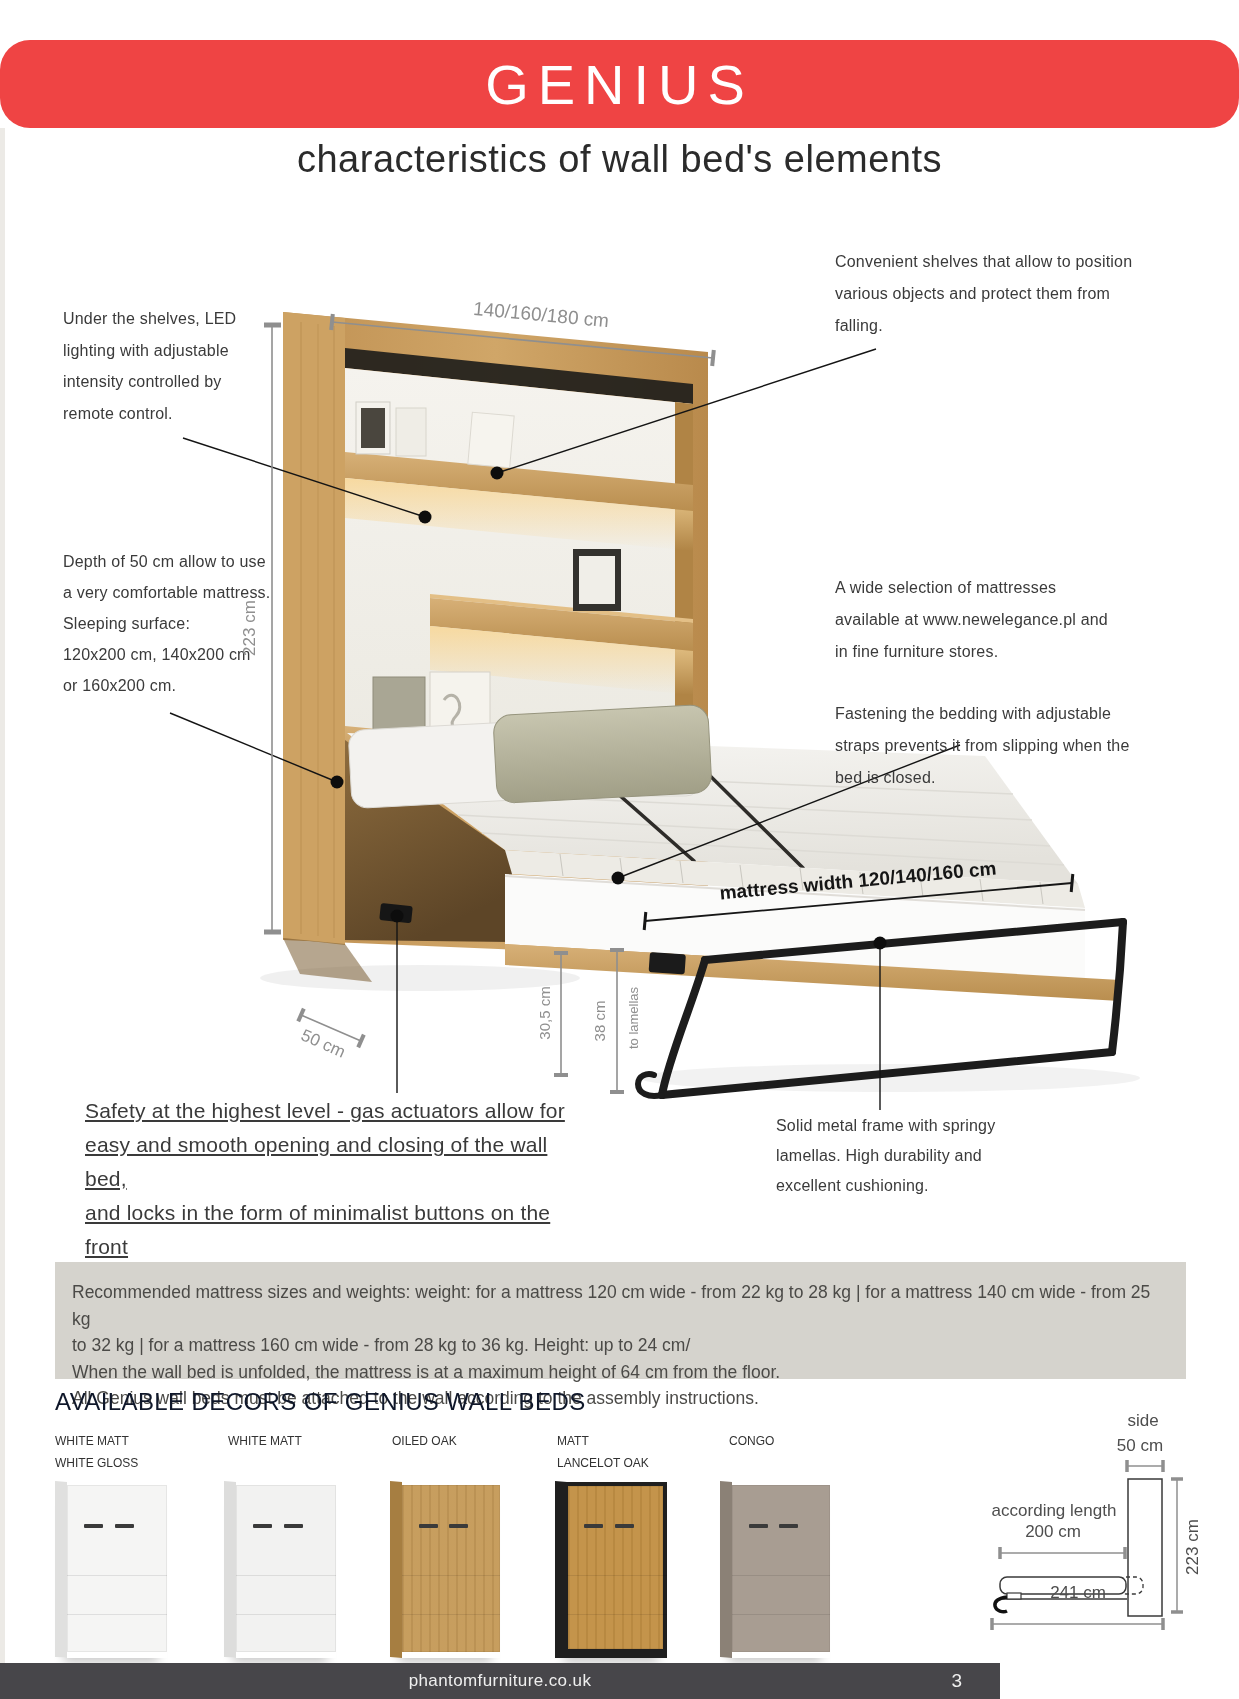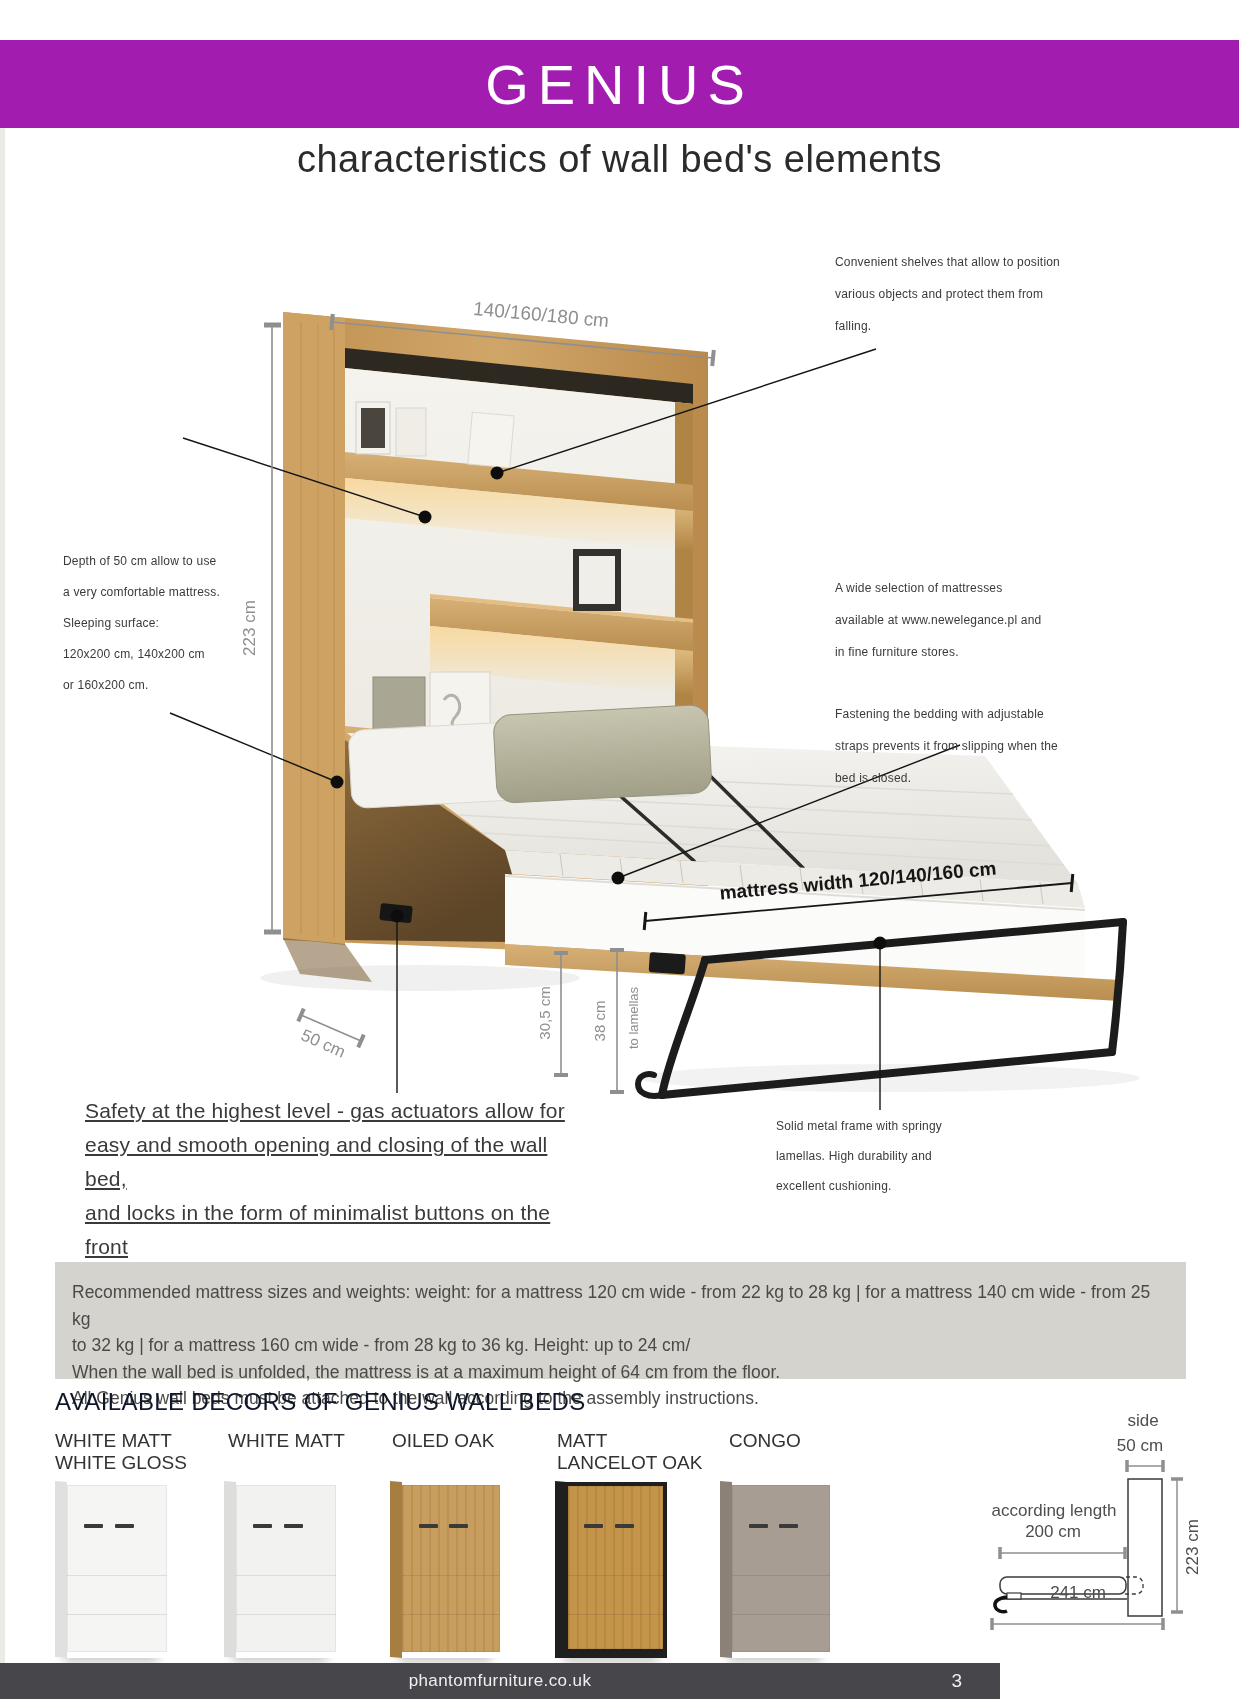--- a/index.html
+++ b/index.html
@@ -1,28 +1,28 @@
 <!DOCTYPE html>
 <html><head>
 <meta charset="utf-8">
 <style>
   html,body{margin:0;padding:0;background:#9b9b9b;}
   .page{position:relative;width:1239px;height:1699px;margin:0 auto;background:#ffffff;
         overflow:hidden;font-family:"Liberation Sans",sans-serif;color:#3b3b3b;}
   .abs{position:absolute;}
   .ml{white-space:pre-line;}
   
-  .banner{left:0;top:40px;width:1239px;height:88px;background:#a21caf;display:flex;
-          align-items:center;justify-content:center;}
+  .banner{left:0;top:40px;width:1239px;height:88px;background:#ef4444;display:flex;
+          align-items:center;justify-content:center;border-radius:30px;}
   .banner h1{margin:0;font-size:56px;font-weight:300;letter-spacing:9px;color:#ffffff;}
   .subtitle{left:0;top:138px;width:1239px;text-align:center;font-size:38px;font-weight:400;
             color:#2b2b2b;letter-spacing:0.5px;}
   .edge-strip{left:0;top:128px;width:5px;height:1535px;background:#eceae6;}
   
-  .co{font-size:12px;line-height:32px;letter-spacing:0.2px;color:#3a3a3a;}
+  .co{font-size:16px;line-height:32px;letter-spacing:0.2px;color:#3a3a3a;}
   .co-led{left:63px;top:303px;width:240px;line-height:31.5px;}
   .co-depth{left:63px;top:546px;width:250px;line-height:31px;}
   .co-shelves{left:835px;top:246px;width:350px;}
   .co-mattresses{left:835px;top:572px;width:350px;}
   .co-straps{left:835px;top:698px;width:360px;}
   .co-safety{left:85px;top:1094px;width:500px;font-size:21px;line-height:34px;text-decoration:underline;}
   .co-frame{left:748px;top:1111px;width:280px;line-height:30px;margin-left:28px;}
   
   .dim{color:#8f8f8f;font-size:17px;text-align:center;}
   .dim-top{left:456px;top:304px;width:170px;height:24px;font-size:19px;transform:rotate(5.3deg);}
@@ -31,21 +31,21 @@
   .dim-305{left:500px;top:1004px;width:90px;height:18px;font-size:15px;transform:rotate(-90deg);}
   .dim-38{left:565px;top:1012px;width:70px;height:18px;font-size:15px;transform:rotate(-90deg);}
   .dim-lam{left:584px;top:1010px;width:100px;height:16px;font-size:13px;transform:rotate(-90deg);}
   .dim-mw{left:693px;top:870px;width:330px;height:24px;font-size:19px;font-weight:700;color:#151515;
           transform:rotate(-5.2deg);text-align:center;}
   
   .info-box{left:55px;top:1262px;width:1131px;height:117px;background:#d5d3cd;}
   .info-box p{margin:0;padding:17px 17px;font-size:17.5px;line-height:26.5px;color:#4b4a47;}
   
   .decors-heading{left:55px;top:1388px;font-size:24px;font-weight:500;letter-spacing:0.4px;color:#0f172a;}
-  .decor-label{top:1430px;width:165px;font-size:19px;line-height:22px;color:#323232;}
+  .decor-label{top:1430px;width:165px;font-size:12px;line-height:22px;color:#323232;}
   .decor-cab{top:1482px;height:176px;box-shadow:0 14px 10px -9px rgba(0,0,0,0.20);}
   .decor-cab .side{position:absolute;left:0;top:0;bottom:0;width:12px;transform:skewY(5deg);
                    transform-origin:right center;}
   .decor-cab .front{position:absolute;left:12px;top:3px;right:0;bottom:6px;
                     box-shadow:inset 0 0 0 1px rgba(0,0,0,0.06);}
   .decor-cab .front.grain{background-image:repeating-linear-gradient(90deg,
       rgba(0,0,0,0.05) 0 2px,rgba(255,255,255,0.04) 2px 9px);}
   .decor-cab .handle{position:absolute;top:24%;width:19px;height:4px;background:#3a3a3a;border-radius:1px;}
   .decor-cab .h1{left:26%;}
   .decor-cab .h2{left:54%;}
@@ -236,20 +236,24 @@
       <line x1="610" y1="1092" x2="624" y2="1092" stroke-width="4"></line>
     </g>
 
     <g stroke="#161616">
       <line x1="645" y1="921" x2="1072" y2="883" stroke-width="1.8"></line>
       <line x1="645.8" y1="912" x2="644.2" y2="930" stroke-width="3"></line>
       <line x1="1072.8" y1="874" x2="1071.2" y2="892" stroke-width="3"></line>
     </g>
   </svg>
 
+  <div class="abs co co-led ml">Under the shelves, LED
+lighting with adjustable
+intensity controlled by
+remote control.</div>
   <div class="abs co co-depth ml">Depth of 50 cm allow to use
 a very comfortable mattress.
 Sleeping surface:
 120x200 cm, 140x200 cm
 or 160x200 cm.</div>
   <div class="abs co co-shelves ml">Convenient shelves that allow to position
 various objects and protect them from
 falling.</div>
   <div class="abs co co-mattresses ml">A wide selection of mattresses
 available at www.newelegance.pl and

